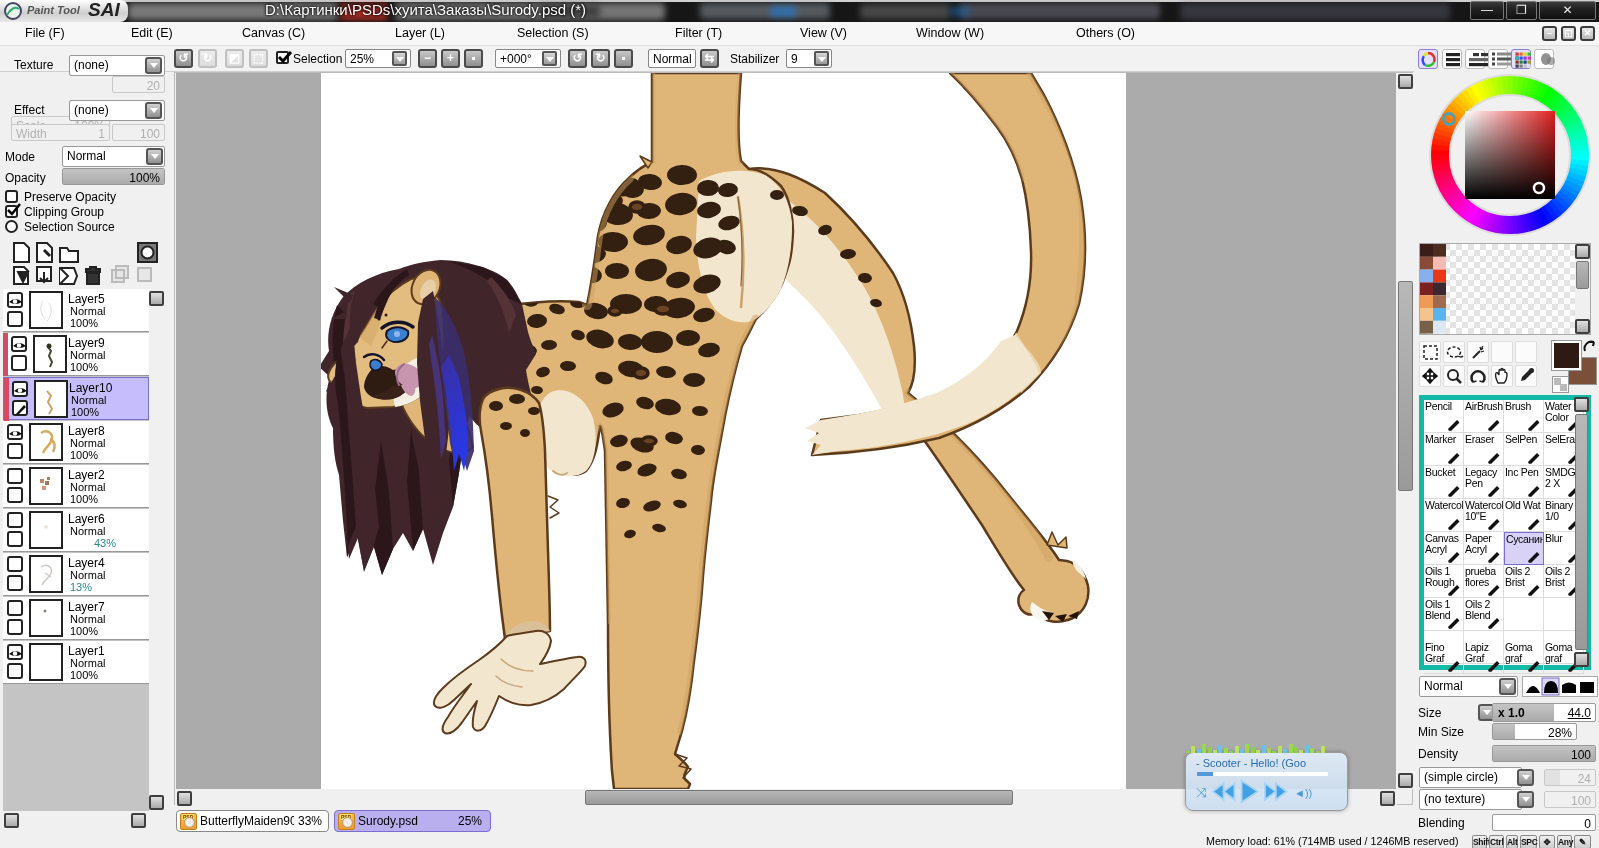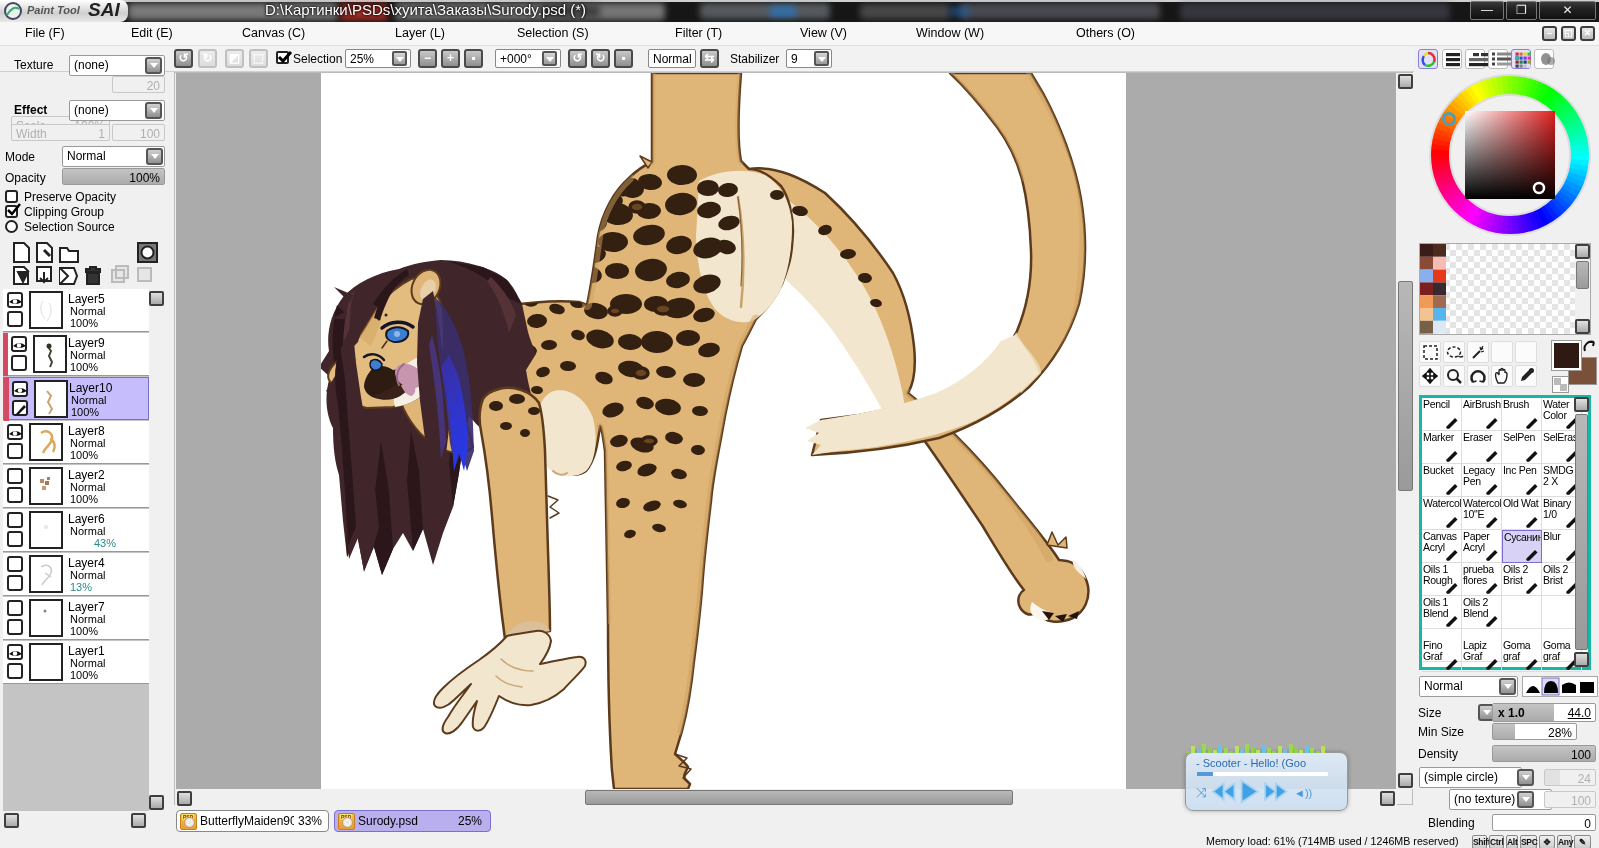--- a/index.html
+++ b/index.html
@@ -56,21 +56,21 @@
 
 .tab { position:absolute; top:810px; height:22px; background:#fff; border:1px solid #888; border-radius:4px; font-size:12px; }
 .tab .psd { position:absolute; left:3px; top:2px; width:17px; height:17px; background:linear-gradient(180deg,#f6c14e,#ef9b30); border:1px solid #c87f18; border-radius:2px; }
 .tab .psd:before { content:"PSD"; position:absolute; left:1px; top:0px; font-size:5px; font-weight:bold; color:#7a3c00; background:#f8e070; padding:0 1px; border-radius:1px; }
 .tab .psd:after { content:""; position:absolute; right:1px; bottom:1px; width:9px; height:9px; border-radius:50%; background:radial-gradient(circle, #e8e8e8 25%, #f8f4ee 30%, #d8cfc4 100%); border:0.5px solid #b89a6a; }
 
 #rightpanel { position:absolute; left:1414px; top:46px; width:185px; height:786px; background:#f0f0f0; }
 .ricon { position:absolute; top:3px; width:20px; height:20px; border:1px solid #bbb; border-radius:3px; background:#fff; }
 .ricon.sel { border:1px solid #8a7fd8; background:#e4e0fa; }
 .toolcell { position:absolute; width:22px; height:22px; background:#fbfbfb; border:1px solid #ddd; border-radius:2px; }
-#brushgrid { position:absolute; left:5px; top:349px; width:172px; height:275px; background:#fff; border:3px solid #14b8a6; }
+#brushgrid { position:absolute; left:5px; top:349px; width:172px; height:275px; background:#fff; border:5px solid #14b8a6; }
 .bcell { position:absolute; width:40px; height:33px; border-right:1px solid #ddd; border-bottom:1px solid #ddd; font-size:10.5px; color:#000; padding:1px 0 0 1px; line-height:11px; letter-spacing:-0.3px; overflow:hidden; }
 .bcell.sel { background:#d8d2f6; border:1px solid #7a6fd0; }
 .statusbtn { position:absolute; height:14px; background:linear-gradient(180deg,#f0f0f0,#ccc); border:1px solid #888; border-radius:2px; font-size:8.5px; font-weight:bold; padding:0; line-height:12px; color:#111; text-align:center; letter-spacing:-0.3px; }
 </style>
 </head>
 <body>
 
 <div id="titlebar">
   <div style="position:absolute;left:0;top:0;width:1599px;height:2px;background:#cfcfcf;"></div>
   <div class="tblob" style="left:128px;top:3px;width:210px;height:17px;background:#9a9a9a;opacity:.75;border-radius:4px;"></div>
@@ -143,21 +143,21 @@
   <span class="panel-label" style="left:14px;top:-14px;">Texture</span>
   <div class="dropdown" style="left:69px;top:-17px;width:96px;height:21px;">(none)</div>
   <div class="droparrow" style="left:145px;top:-15px;"></div>
   <div class="slider dis" style="left:11px;top:4px;width:99px;height:17px;margin-top:40px;">
       <span style="position:absolute;left:4px;top:1.5px;">Scale</span>
       <span class="val">100%</span>
     </div>
   <div class="slider dis" style="left:112px;top:4px;width:53px;height:17px;">
       <span class="val">20</span>
     </div>
-  <span class="panel-label" style="left:14px;top:31px;font-weight:bold;">Effect</span>
+  <span class="panel-label" style="left:14px;top:31px;">Effect</span>
   <div class="dropdown" style="left:69px;top:28px;width:96px;height:21px;">(none)</div>
   <div class="droparrow" style="left:145px;top:30px;"></div>
   <div class="slider dis" style="left:11px;top:52px;width:99px;height:17px;">
       <span style="position:absolute;left:4px;top:1.5px;">Width</span>
       <span class="val">1</span>
     </div>
   <div class="slider dis" style="left:112px;top:52px;width:53px;height:17px;">
       <span class="val">100</span>
     </div>
   <span class="panel-label" style="left:5px;top:78px;">Mode</span>
@@ -1135,26 +1135,26 @@
   <div class="slider" style="left:78px;top:699px;width:104px;height:17px;">
       <div class="fill" style="width:100%;"></div>
       <span class="val">100</span>
     </div>
   <div class="dropdown" style="left:5px;top:721px;width:103px;height:21px;">(simple circle)</div>
   <div class="droparrow" style="left:103px;top:723px;"></div>
   <div class="slider dis" style="left:130px;top:723px;width:52px;height:17px;">
       <div class="fill" style="width:30%;"></div>
       <span class="val">24</span>
     </div>
-  <div class="dropdown" style="left:5px;top:743px;width:103px;height:21px;margin-left:30px;">(no texture)</div>
+  <div class="dropdown" style="left:5px;top:743px;width:103px;height:21px;">(no texture)</div>
   <div class="droparrow" style="left:103px;top:745px;"></div>
   <div class="slider dis" style="left:130px;top:745px;width:52px;height:17px;">
       <span class="val">100</span>
     </div>
-  <span class="panel-label" style="left:4px;top:770px;margin-left:10px;">Blending</span>
+  <span class="panel-label" style="left:4px;top:770px;">Blending</span>
   <div class="slider" style="left:78px;top:768px;width:104px;height:17px;">
       <span class="val">0</span>
     </div>
 <div id="toolcells">
       <div class="toolcell" style="left:5px;top:295px;"><svg width="20" height="20">
           <rect x="4" y="4" width="13" height="13" fill="none" stroke="#222" stroke-width="1.5" stroke-dasharray="3,2"></rect>
         </svg></div>
       <div class="toolcell" style="left:29px;top:295px;"><svg width="20" height="20">
           <ellipse cx="10" cy="10" rx="6.5" ry="5" fill="none" stroke="#222" stroke-width="1.5" stroke-dasharray="3,2"></ellipse>
           <path d="M14,14 q3,2 5,0" stroke="#222" stroke-width="1.5" fill="none"></path>

